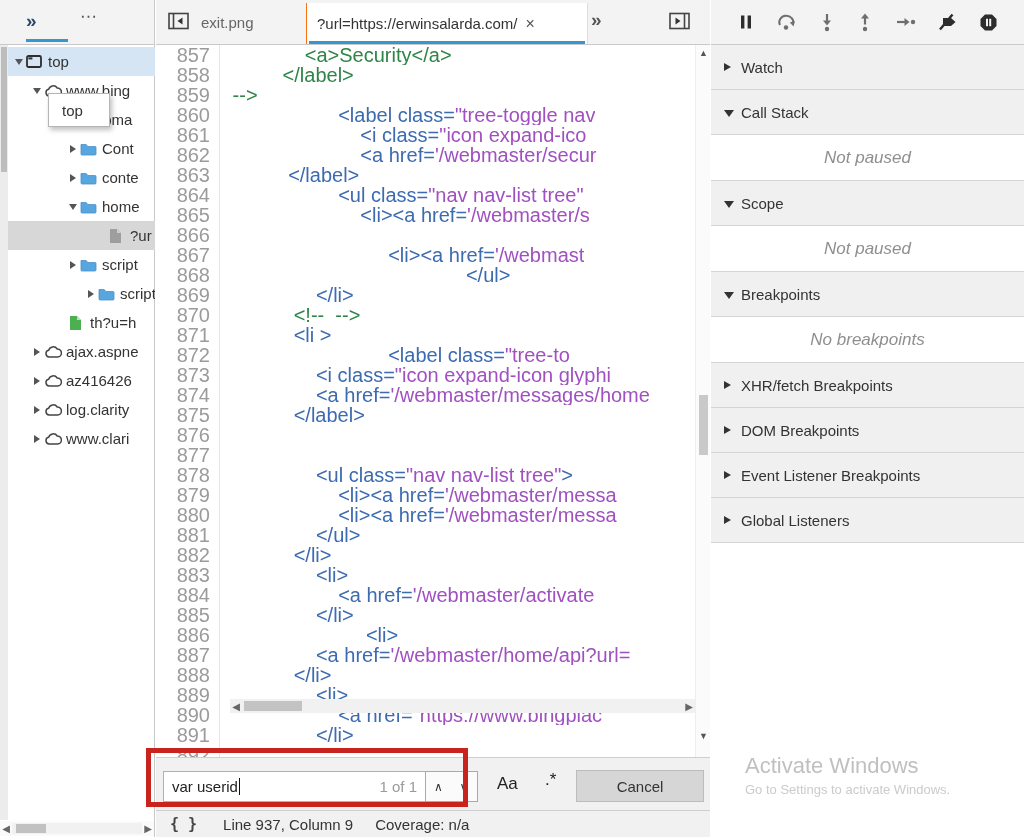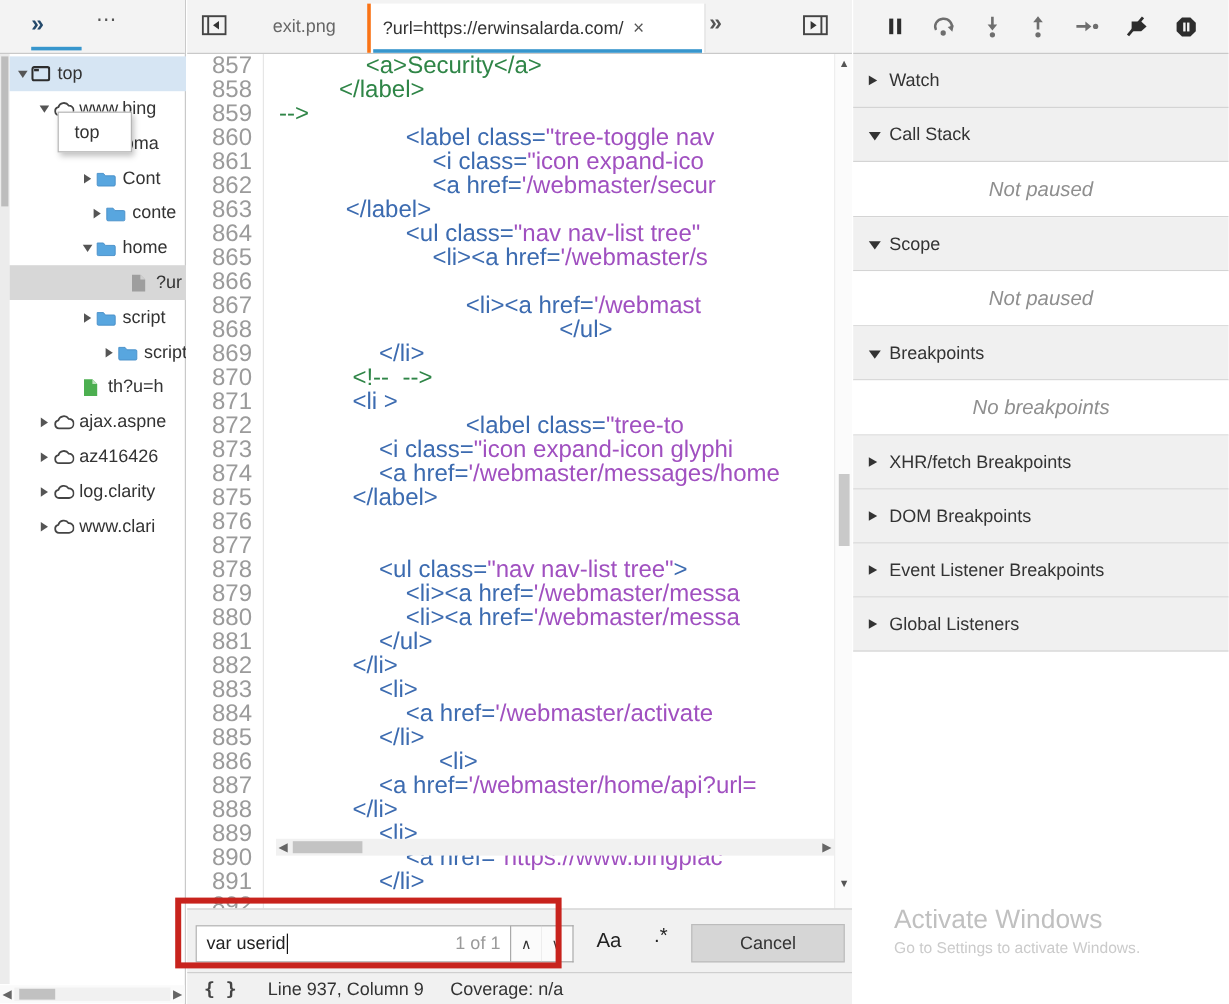--- a/index.html
+++ b/index.html
@@ -26,22 +26,22 @@
   #nav-tooltip { position:absolute; left:48px; top:93px; width:62px; height:34px; background:#fff; border:1px solid #b5b5b5; box-shadow:2px 3px 5px rgba(0,0,0,0.25); display:flex; align-items:center; padding-left:13px; z-index:20; font-size:15px; color:#333; }
   #sidebar-hscroll { position:absolute; left:0; bottom:1px; width:154px; height:15px; display:flex; align-items:center; background:#fafafa; }
   .scroll-arrow { color:#666; font-size:10px; width:12px; text-align:center; flex:none; }
   #sidebar-hscroll .track { position:relative; flex:1; height:11px; background:#f1f1f1; }
   #sidebar-hscroll .thumb { position:absolute; left:4px; top:1px; width:30px; height:9px; background:#c1c1c1; }
 
   
   #editor-col { position:absolute; left:156px; top:0; width:554px; height:837px; }
   #tab-strip { position:relative; height:45px; background:#f3f3f3; border-bottom:1px solid #c9c9c9; }
   #toggle-left { position:absolute; left:12px; top:12px; }
-  .tab-inactive { position:absolute; left:45px; top:0; width:105px; height:44px; display:flex; align-items:center; justify-content:center; color:#666; }
-  .tab-active { position:absolute; left:150px; top:3px; width:282px; height:41px; background:#fff; border-left:3px solid #f97316; border-right:1px solid #ddd; display:flex; align-items:center; padding:0 8px 0 10px; color:#333; }
+  .tab-inactive { position:absolute; left:45px; top:0; width:105px; height:44px; display:flex; align-items:center; justify-content:flex-start; color:#666; }
+  .tab-active { position:absolute; left:150px; top:3px; width:282px; height:41px; background:#fff; border-left:1px solid #f97316; border-right:1px solid #ddd; display:flex; align-items:center; padding:0 8px 0 10px; color:#333; }
   .tab-active .underline { position:absolute; left:2px; right:2px; bottom:0; height:3px; background:#3796cd; }
   .tab-active .close { margin-left:8px; color:#555; font-size:16px; }
   #tabs-more { position:absolute; left:435px; top:9px; font-size:19px; font-weight:bold; color:#555; letter-spacing:-2px; }
   #toggle-right { position:absolute; left:513px; top:12px; }
   .panel-toggle svg { display:block; }
 
   #code-area { position:absolute; left:0; top:45px; width:554px; height:712px; overflow:hidden; background:#fff; }
   .code-line { display:flex; height:20px; line-height:20px; font-family:Liberation Sans, sans-serif; font-size:20px; white-space:pre; }
   .gutter { width:64px; flex:none; text-align:right; padding-right:9px; color:#9b9b9b; border-right:1px solid #e6e6e6; }
   .code-text { padding-left:7px; overflow:hidden; }
@@ -134,21 +134,21 @@
         </div>
         <div class="tree-row" style="padding-left: 58px;">
           <span class="exp closed"></span>
           <span class="ticon">
             <svg width="17" height="14" viewBox="0 0 17 14">
               <path d="M1,2.5 h5.2 l1.6,2 H15 a1,1 0 0 1 1,1 v6.5 a1,1 0 0 1 -1,1 H2 a1,1 0 0 1 -1,-1 z" fill="#58a6df" stroke="#4a90c9" stroke-width="0.8"></path>
             </svg>
           </span>
           <span class="tlabel">Cont</span>
         </div>
-        <div class="tree-row" style="padding-left: 58px; justify-content: center;">
+        <div class="tree-row" style="padding-left: 58px;">
           <span class="exp closed"></span>
           <span class="ticon">
             <svg width="17" height="14" viewBox="0 0 17 14">
               <path d="M1,2.5 h5.2 l1.6,2 H15 a1,1 0 0 1 1,1 v6.5 a1,1 0 0 1 -1,1 H2 a1,1 0 0 1 -1,-1 z" fill="#58a6df" stroke="#4a90c9" stroke-width="0.8"></path>
             </svg>
           </span>
           <span class="tlabel">conte</span>
         </div>
         <div class="tree-row" style="padding-left: 58px;">
           <span class="exp open"></span>

